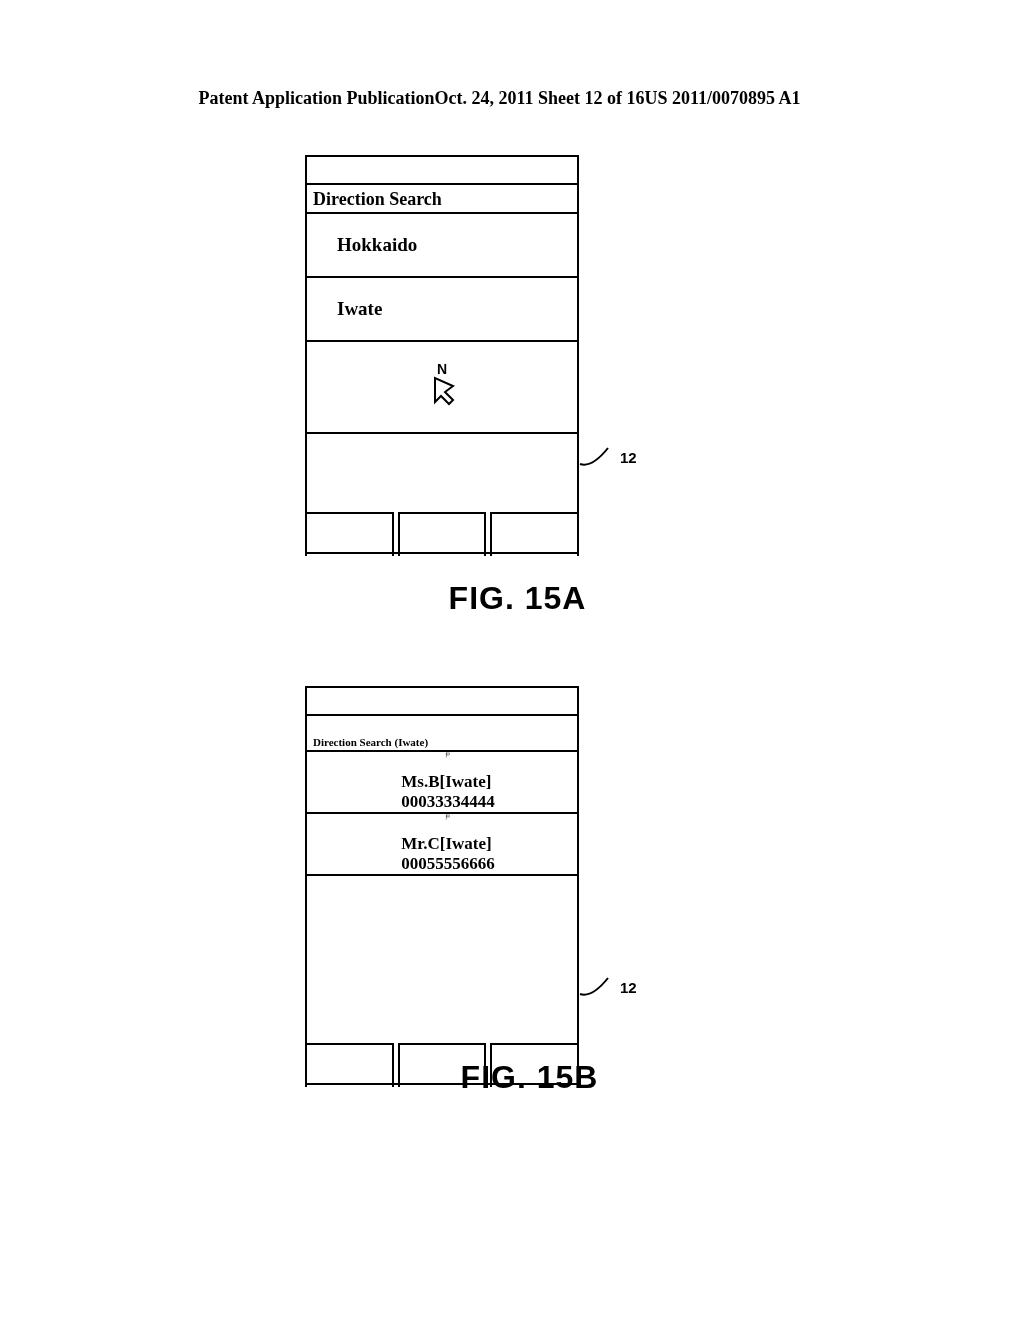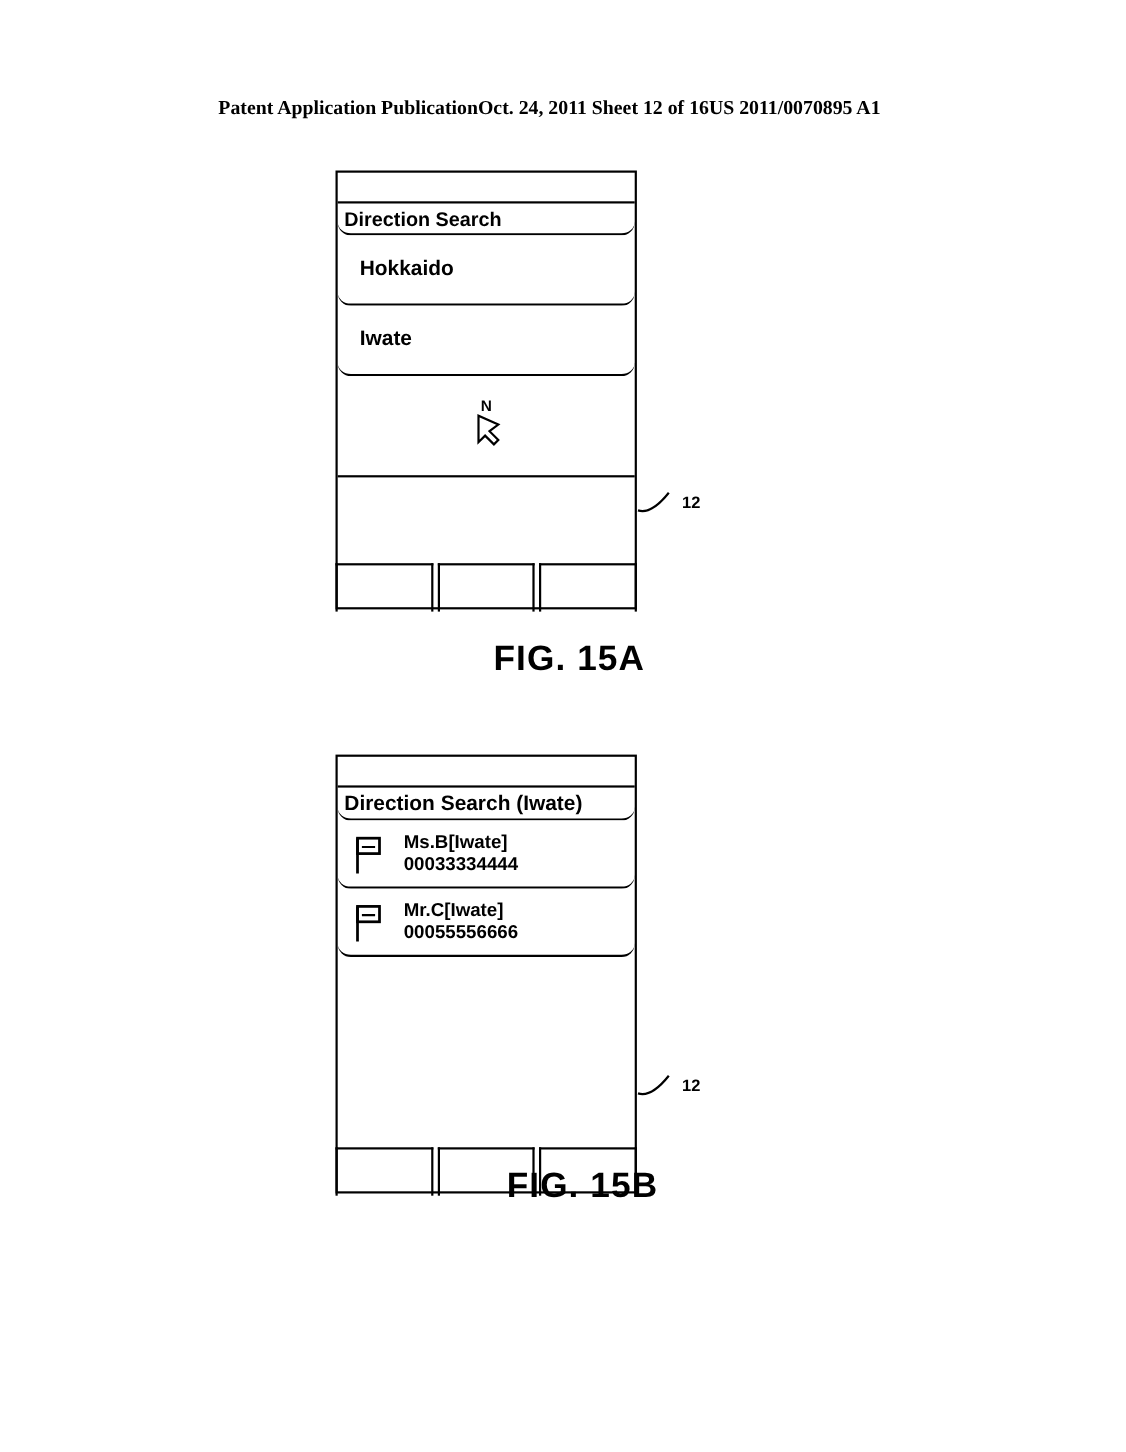--- a/index.html
+++ b/index.html
@@ -14,21 +14,21 @@
   .header-line {
     position: absolute;
     top: 88px;
     left: 120px;
     right: 145px;
     font-size: 18px;
     font-weight: bold;
     display: flex;
     justify-content: center;
   }
-  .monofont { font-family: Liberation Sans, sans-serif; font-weight: bold; border-radius: 12px; }
+  .monofont { font-family: Liberation Serif, serif; font-weight: bold; }
 
   
   .deviceA {
     position: absolute;
     top: 155px;
     left: 305px;
     width: 270px;
     height: 395px;
     border: 2.5px solid #000;
   }
@@ -37,21 +37,21 @@
     padding: 4px 6px 2px 6px;
     font-size: 18px;
     border-bottom: 2px solid #000;
     margin: 0 0px;
   }
   .list-itemA {
     height: 62px;
     border-bottom: 2.5px solid #000;
     display: flex;
     align-items: center;
-    padding-left: 20px;
+    padding-left: 30px;
     font-size: 19px;
   }
   .compass-area {
     height: 90px;
     display: flex;
     align-items: center;
     justify-content: center;
     border-bottom: 2.5px solid #000;
   }
   .softkeys {
@@ -74,32 +74,33 @@
   .deviceB {
     position: absolute;
     top: 686px;
     left: 305px;
     width: 270px;
     height: 395px;
     border: 2.5px solid #000;
   }
   .status-barB { height: 26px; border-bottom: 2.5px solid #000; }
   .titleB {
-    padding: 4px 6px 2px 6px;
-    font-size: 19px;
+    padding: 20px 6px 2px 6px;
+    font-size: 11px;
     border-bottom: 2px solid #000;
   }
   .list-itemB {
     height: 60px;
     border-bottom: 2.5px solid #000;
     display: flex;
     align-items: center;
     padding-left: 12px;
     font-size: 17px;
     gap: 14px;
+    flex-direction: column;
   }
   .list-itemB .textcol { display: flex; flex-direction: column; }
 
   .fig-label {
     position: absolute;
     font-family: Arial, sans-serif;
     font-size: 32px;
     font-weight: bold;
     letter-spacing: 1px;
     left: 0; right: 0;

